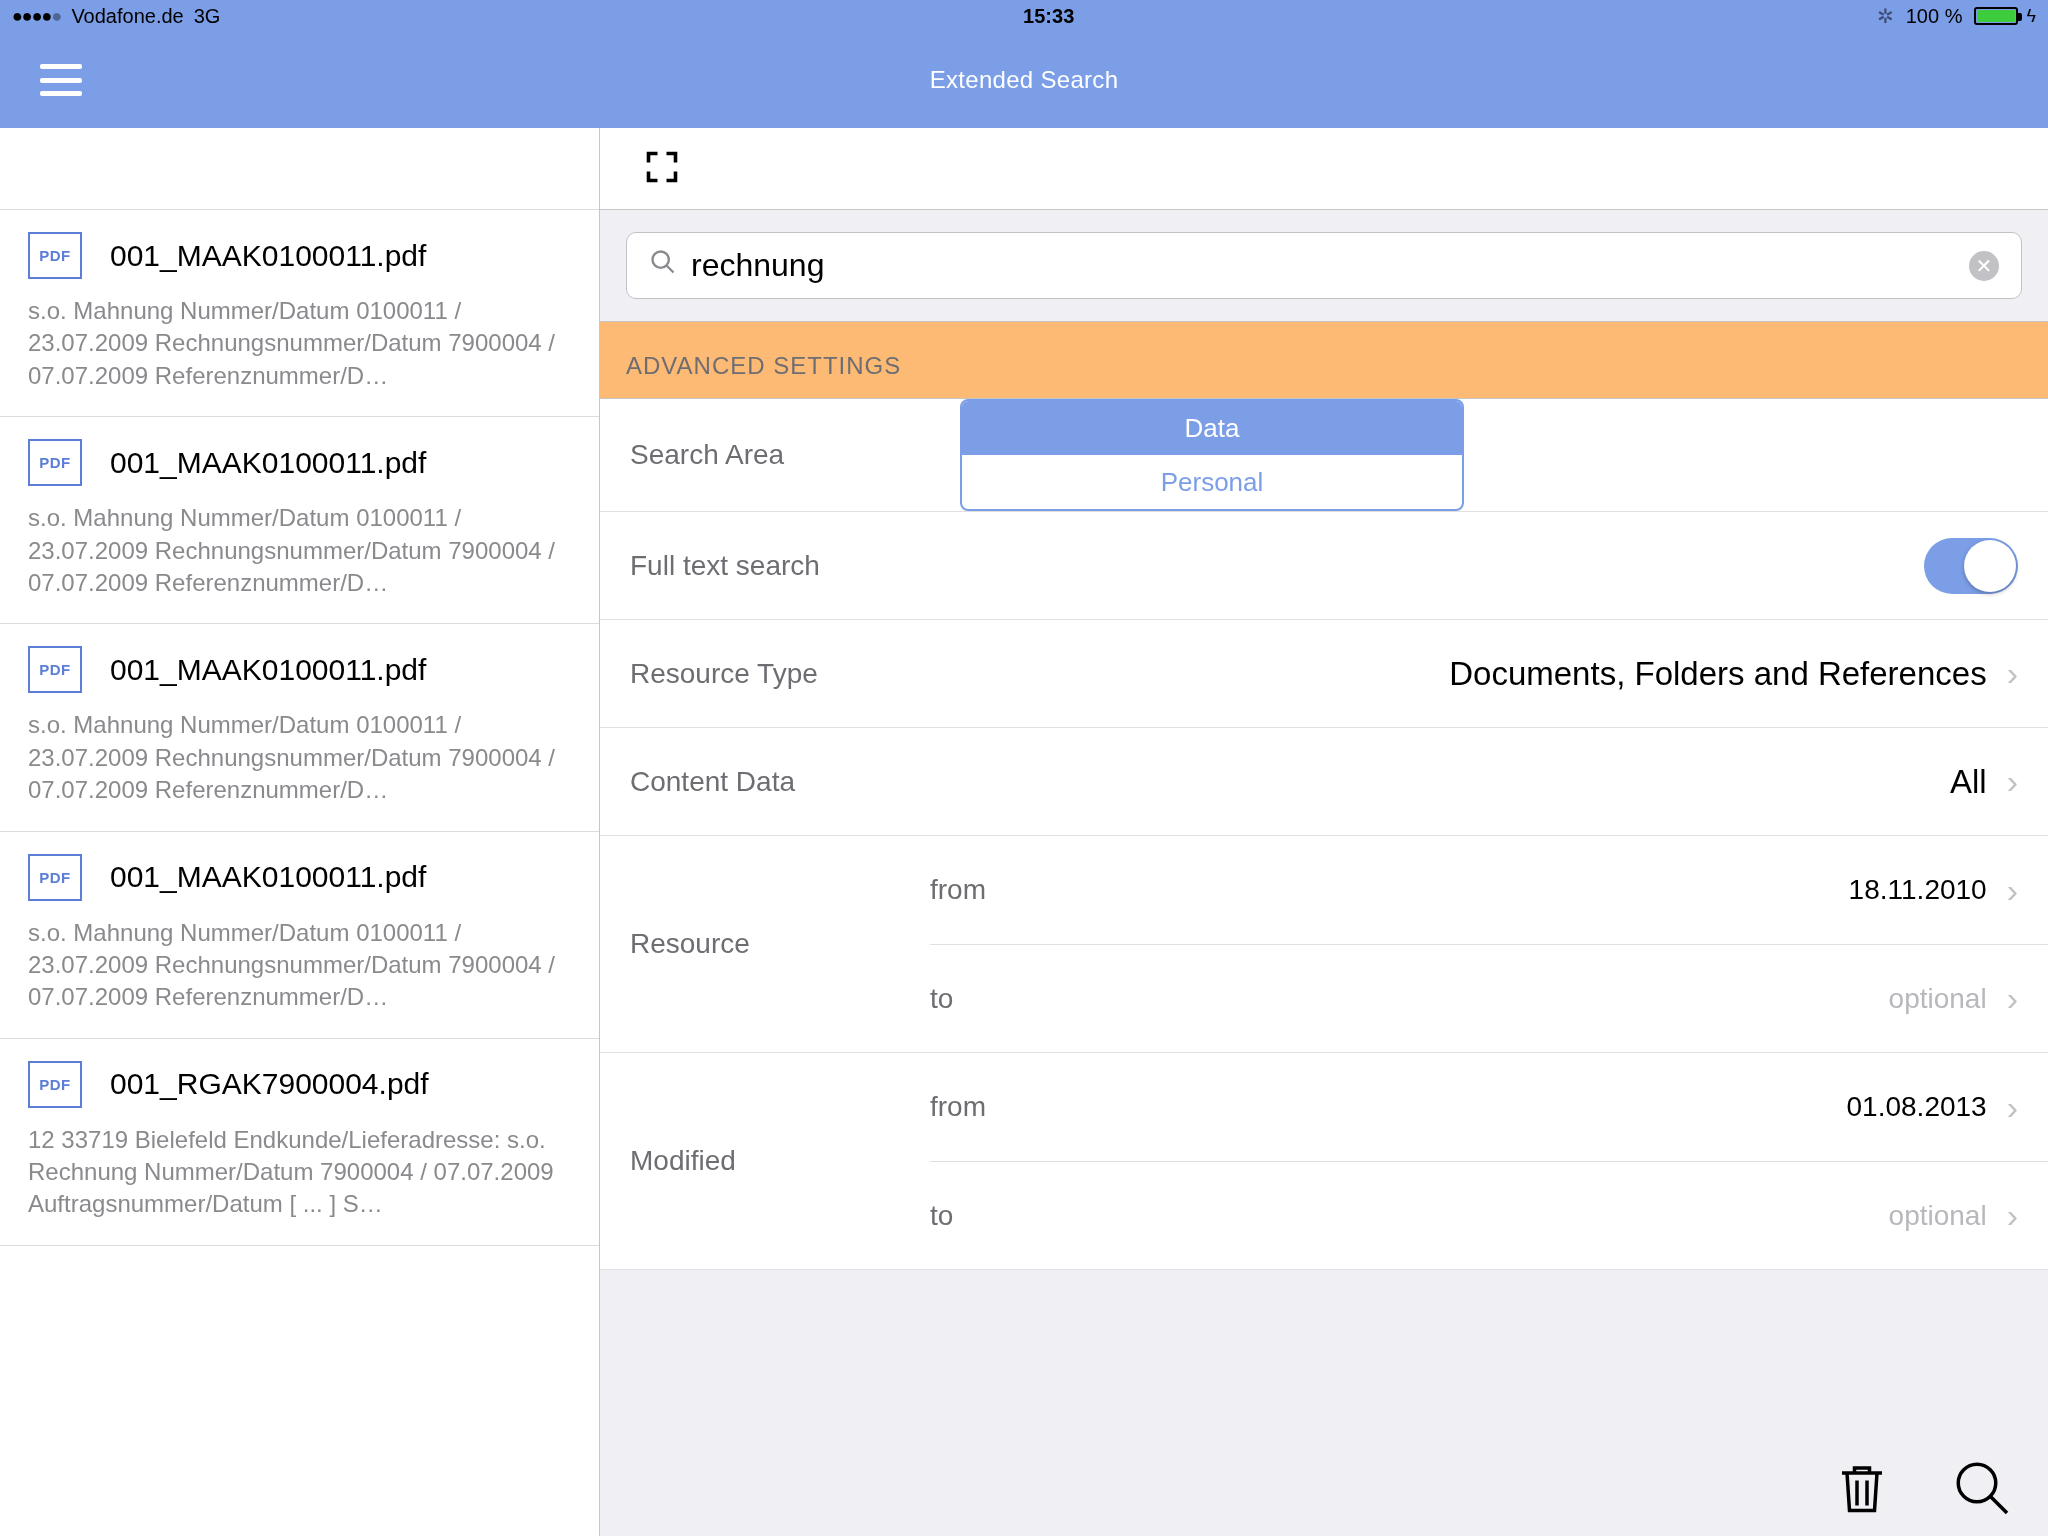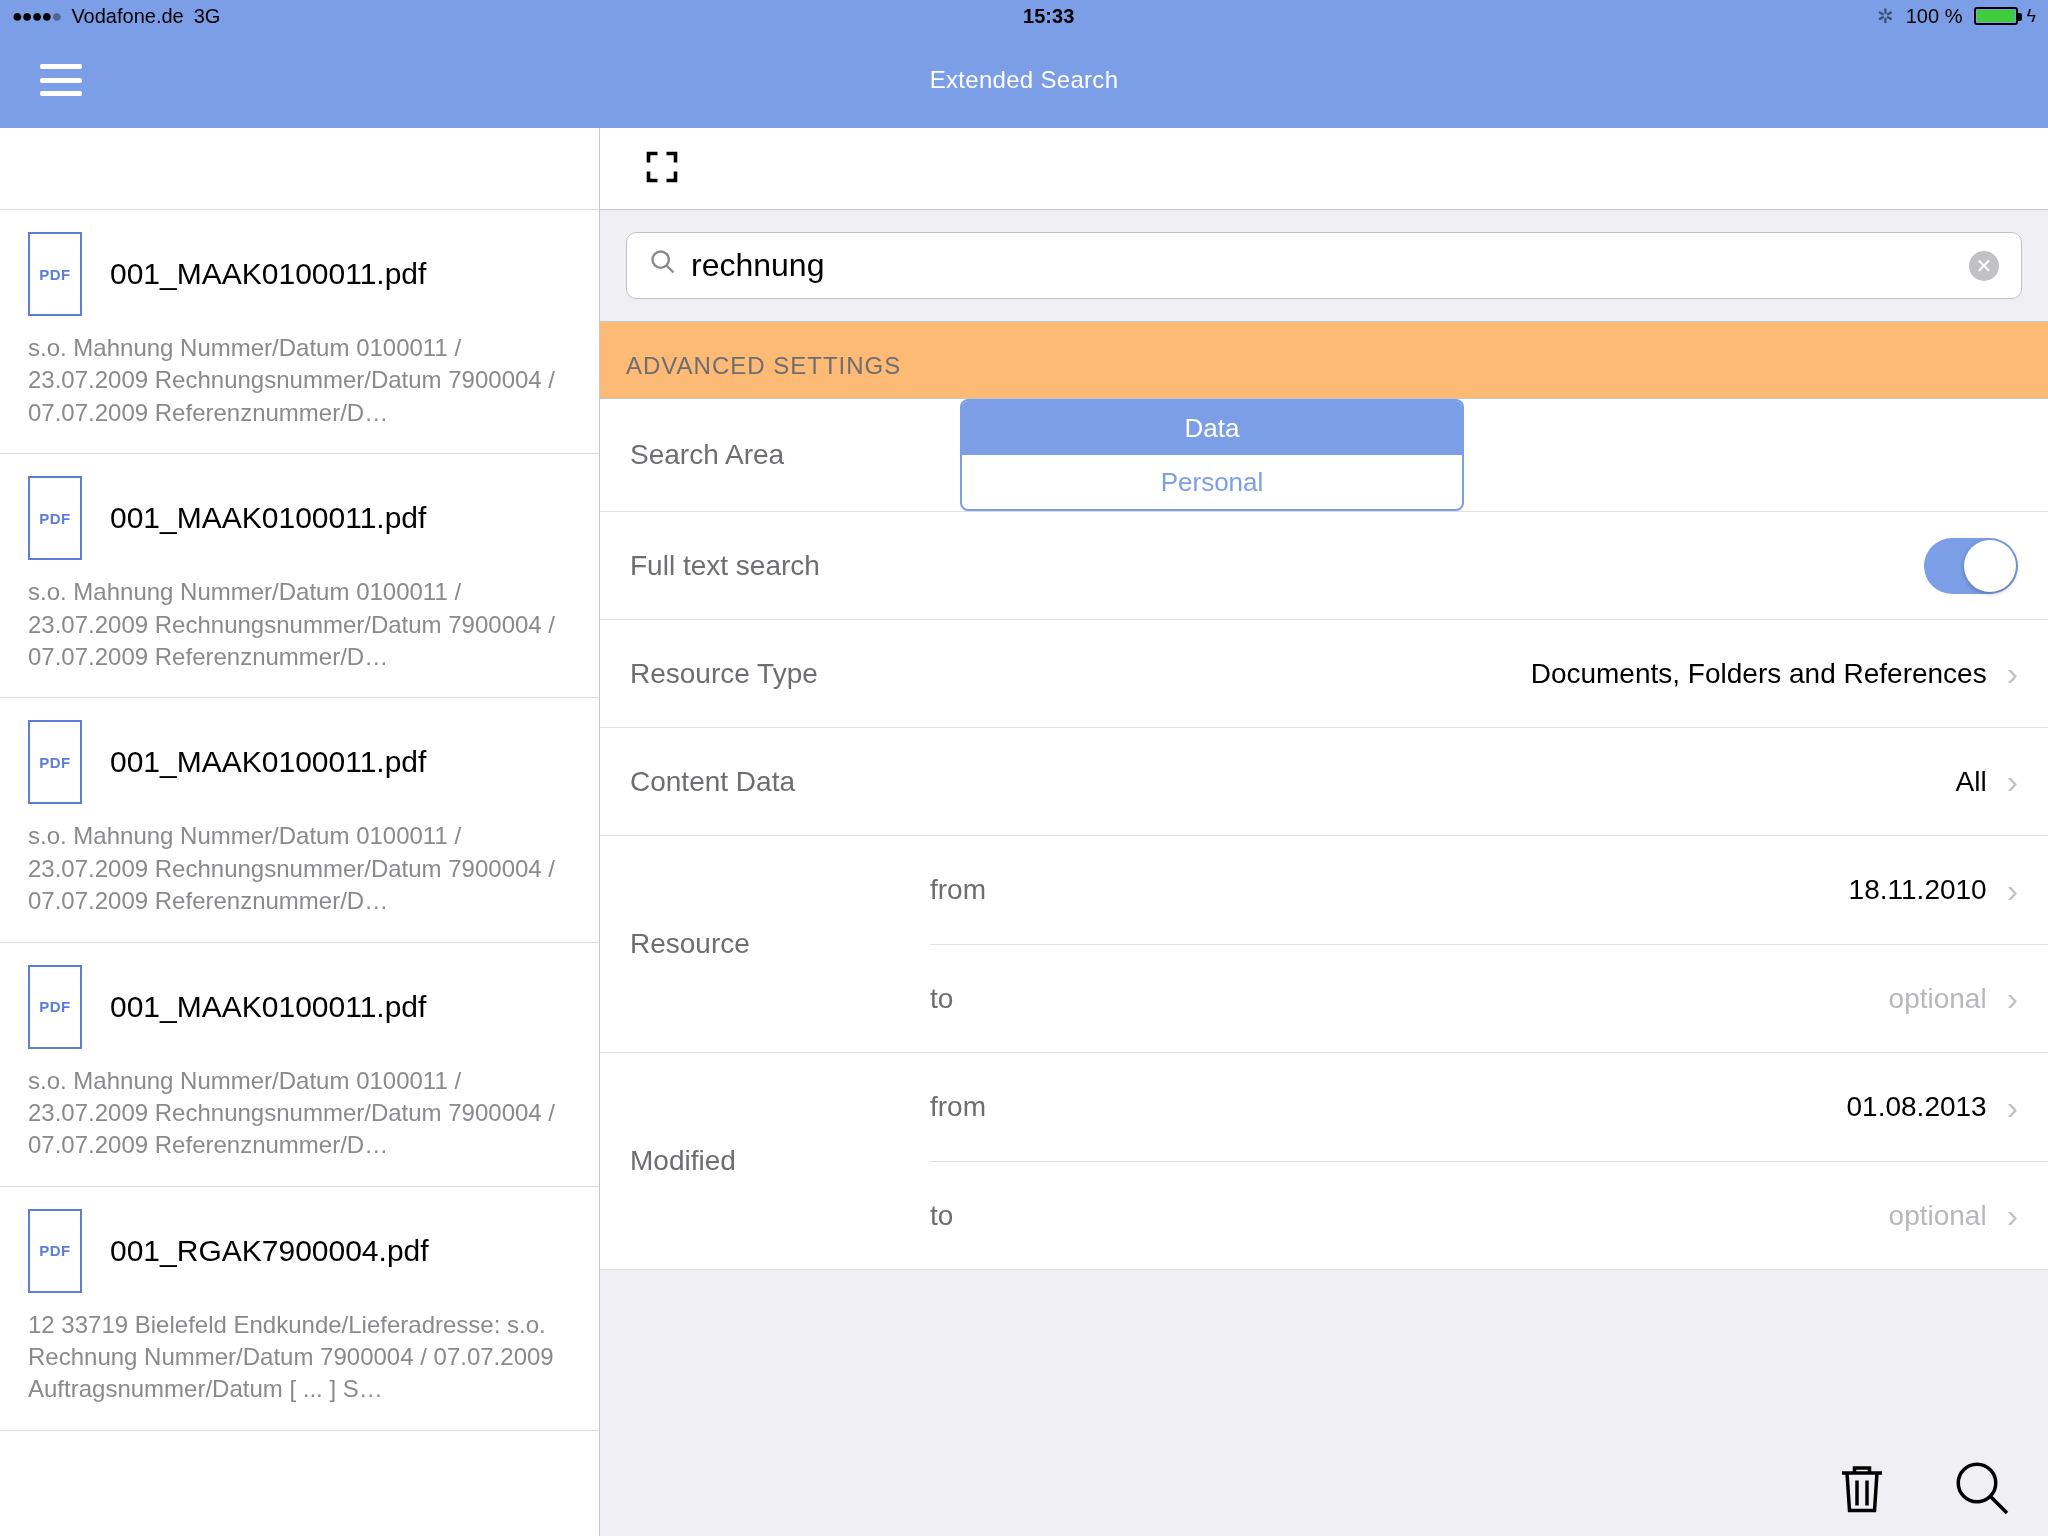--- a/index.html
+++ b/index.html
@@ -27,21 +27,21 @@
   
   .split { display:flex; height: calc(1536px - 32px - 96px); }
   .left-pane { width: 600px; border-right:1px solid #c7c7c7; display:flex; flex-direction:column; background:#fff; }
   .right-pane { flex:1; background:#efeff4; display:flex; flex-direction:column; position:relative; }
 
   
   .left-spacer { height:82px; border-bottom:1px solid #dcdcdc; }
   .results { flex:1; overflow:hidden; }
   .result-item { border-bottom:1px solid #dcdcdc; padding: 22px 28px 24px 28px; }
   .result-head { display:flex; align-items:center; gap:28px; margin-bottom:16px; }
-  .pdf-badge { width:54px; height:84px; border:2px solid #5c7ed6; display:flex; align-items:center; justify-content:center; color:#5c7ed6; font-size:15px; font-weight:700; letter-spacing:.5px; }
+  .pdf-badge { width:54px; height:47px; border:2px solid #5c7ed6; display:flex; align-items:center; justify-content:center; color:#5c7ed6; font-size:15px; font-weight:700; letter-spacing:.5px; }
   .result-title { font-size:30px; color:#000; font-weight:300; }
   .result-snippet { font-size:24px; color:#8a8a8e; line-height:1.35; font-weight:300; max-height: 100px; overflow:hidden; }
 
   
   .tool-row { height:82px; background:#fff; border-bottom:1px solid #c7c7c7; display:flex; align-items:center; padding-left:44px; }
   .expand-icon svg { width:36px; height:36px; }
 
   .search-wrap { padding: 22px 26px; background:#efeff4; border-bottom:1px solid #c7c7c7; }
   .search-field { background:#fff; border:1px solid #c2c2c6; border-radius:10px; height:67px; display:flex; align-items:center; padding:0 22px; gap:14px; }
   .search-field .mag { color:#8a8a8e; font-size:30px; }
@@ -54,21 +54,21 @@
   .row { border-bottom:1px solid #e0e0e3; display:flex; align-items:center; min-height:108px; padding:0 30px 0 30px; font-size:28px; color:#000; font-weight:300; }
   .row .label { color:#6d6d72; flex: 0 0 330px; }
   .seg { display:flex; border:2px solid #7b9ee6; border-radius:8px; overflow:hidden; margin-left:0;flex-direction:column; }
   .seg div { width:500px; height:54px; display:flex; align-items:center; justify-content:center; font-size:26px; cursor:pointer; }
   .seg .active { background:#7b9ee6; color:#fff; }
   .seg .inactive { background:#fff; color:#7b9ee6;border-radius:26px; }
 
   .toggle { margin-left:auto; width:94px; height:56px; background:#7b9ee6; border-radius:28px; position:relative; cursor:pointer; }
   .toggle .knob { position:absolute; right:2px; top:2px; width:52px; height:52px; background:#fff; border-radius:50%; box-shadow:0 2px 4px rgba(0,0,0,.25); }
 
-  .row .value { margin-left:auto; color:#000; font-size:28px; font-weight:300;text-align:center; }
+  .row .value { margin-left:auto; color:#000; font-size:33px; font-weight:300;text-align:center; }
   .chev { color:#c2c2c6; font-size:34px; margin-left:20px; font-weight:300; }
 
   .date-group { display:flex; border-bottom:1px solid #e0e0e3; }
   .date-group .glabel { width:330px; display:flex; align-items:center; color:#6d6d72; font-size:28px; padding-left:30px; font-weight:300; }
   .date-rows { flex:1; }
   .date-row { height:108px; display:flex; align-items:center; padding-right:30px; font-size:28px; font-weight:300; }
   .date-row + .date-row { border-top:1px solid #e0e0e3; }
   .date-row .sub { color:#6d6d72; }
   .date-row .val { margin-left:auto; color:#000; }
   .date-row .val.placeholder { color:#b8b8bc; }

